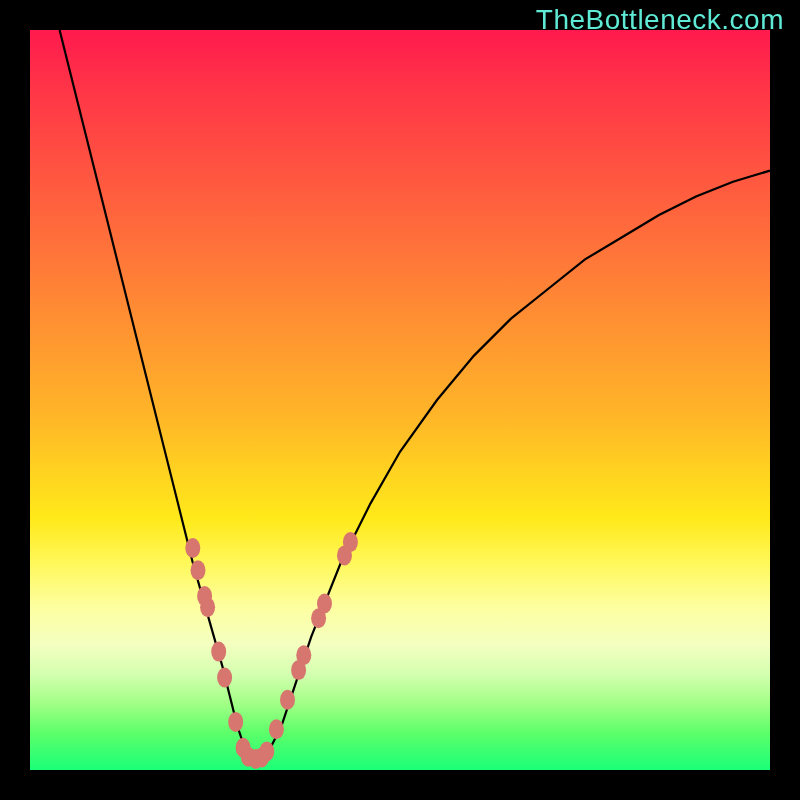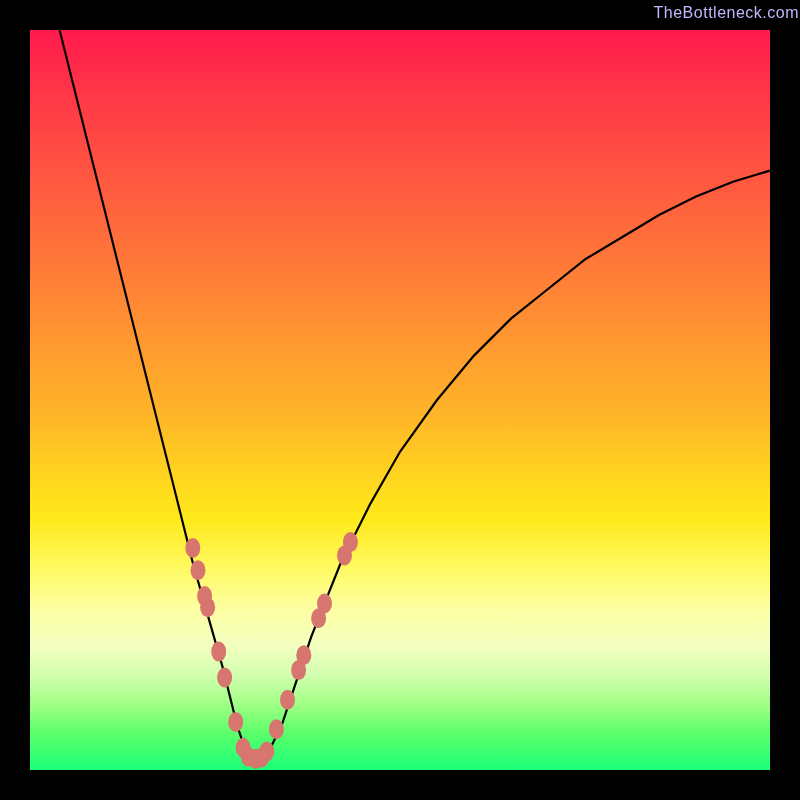--- a/index.html
+++ b/index.html
@@ -41,23 +41,23 @@
       #f4ffc0 83%,
       #d4ffb0 87%,
       #a2ff86 91%,
       #5cff6a 95%,
       #1bff78 100%
     );
   }
   .watermark {
     position: absolute;
     top: 4px;
-    right: 1px;
-    color: #c4b5fd;
-    font-size: 16px;
+    right: 16px;
+    color: #5eead4;
+    font-size: 28px;
     letter-spacing: 0.5px;
   }
   svg.curve {
     position: absolute;
     left: 0;
     top: 0;
     width: 740px;
     height: 740px;
     overflow: visible;
   }

